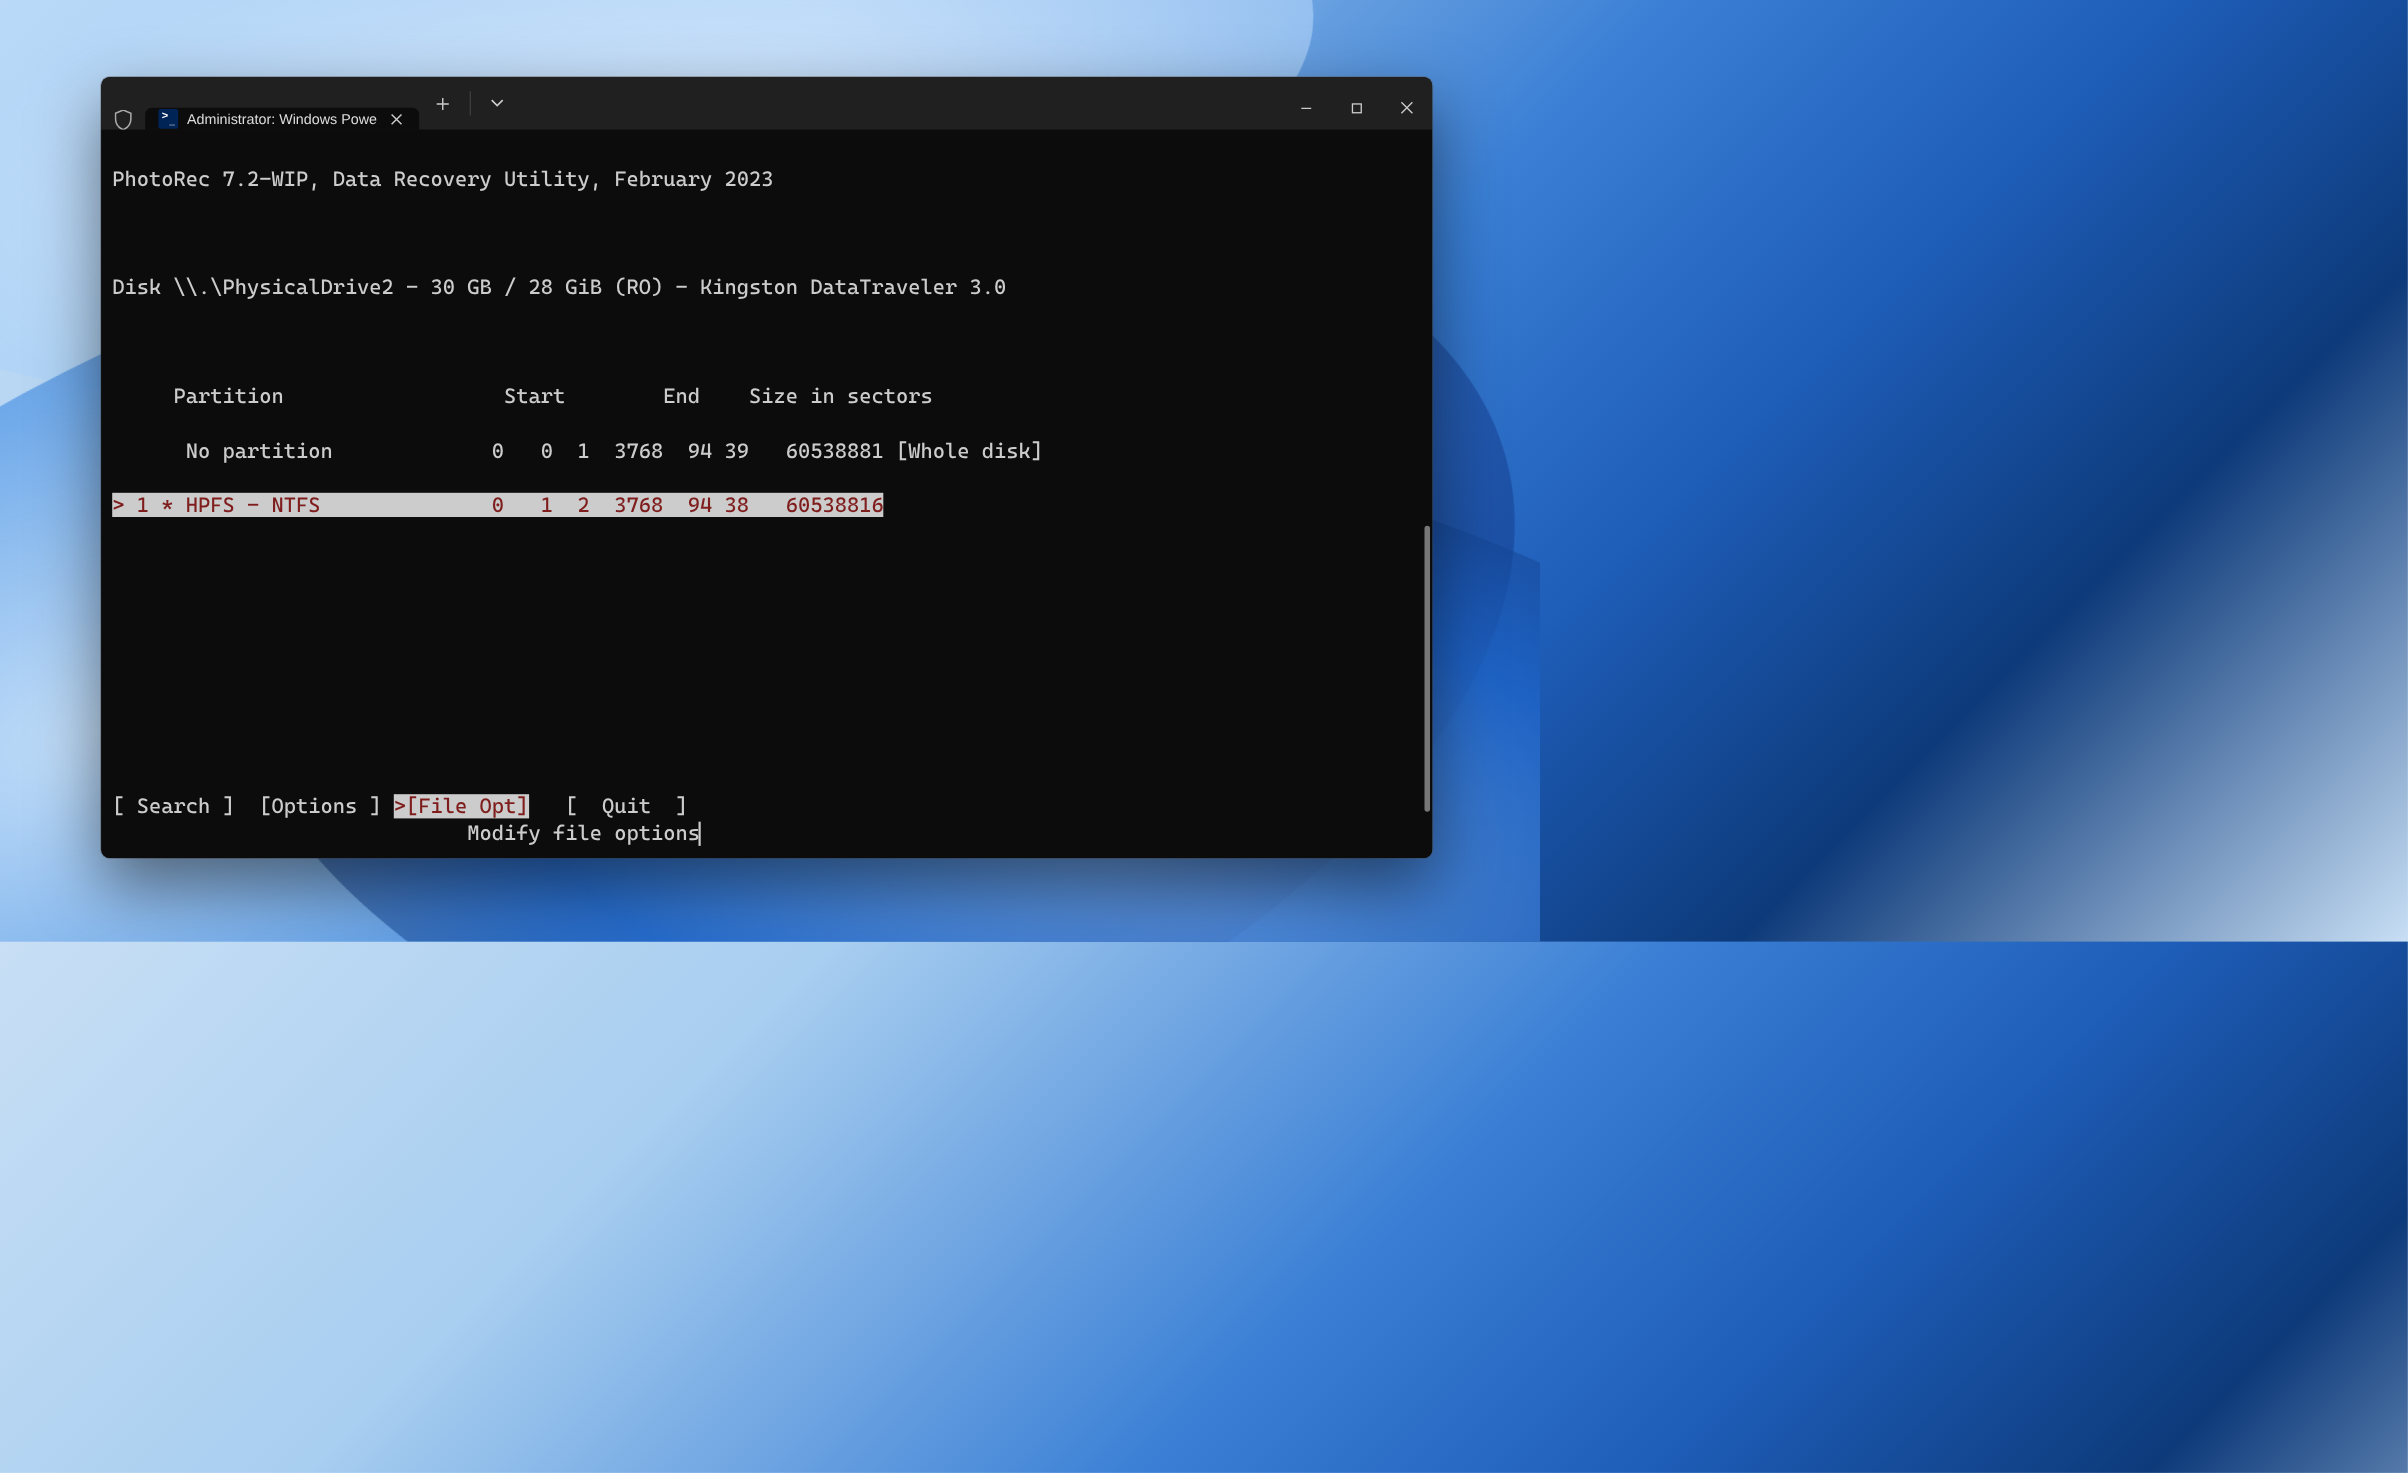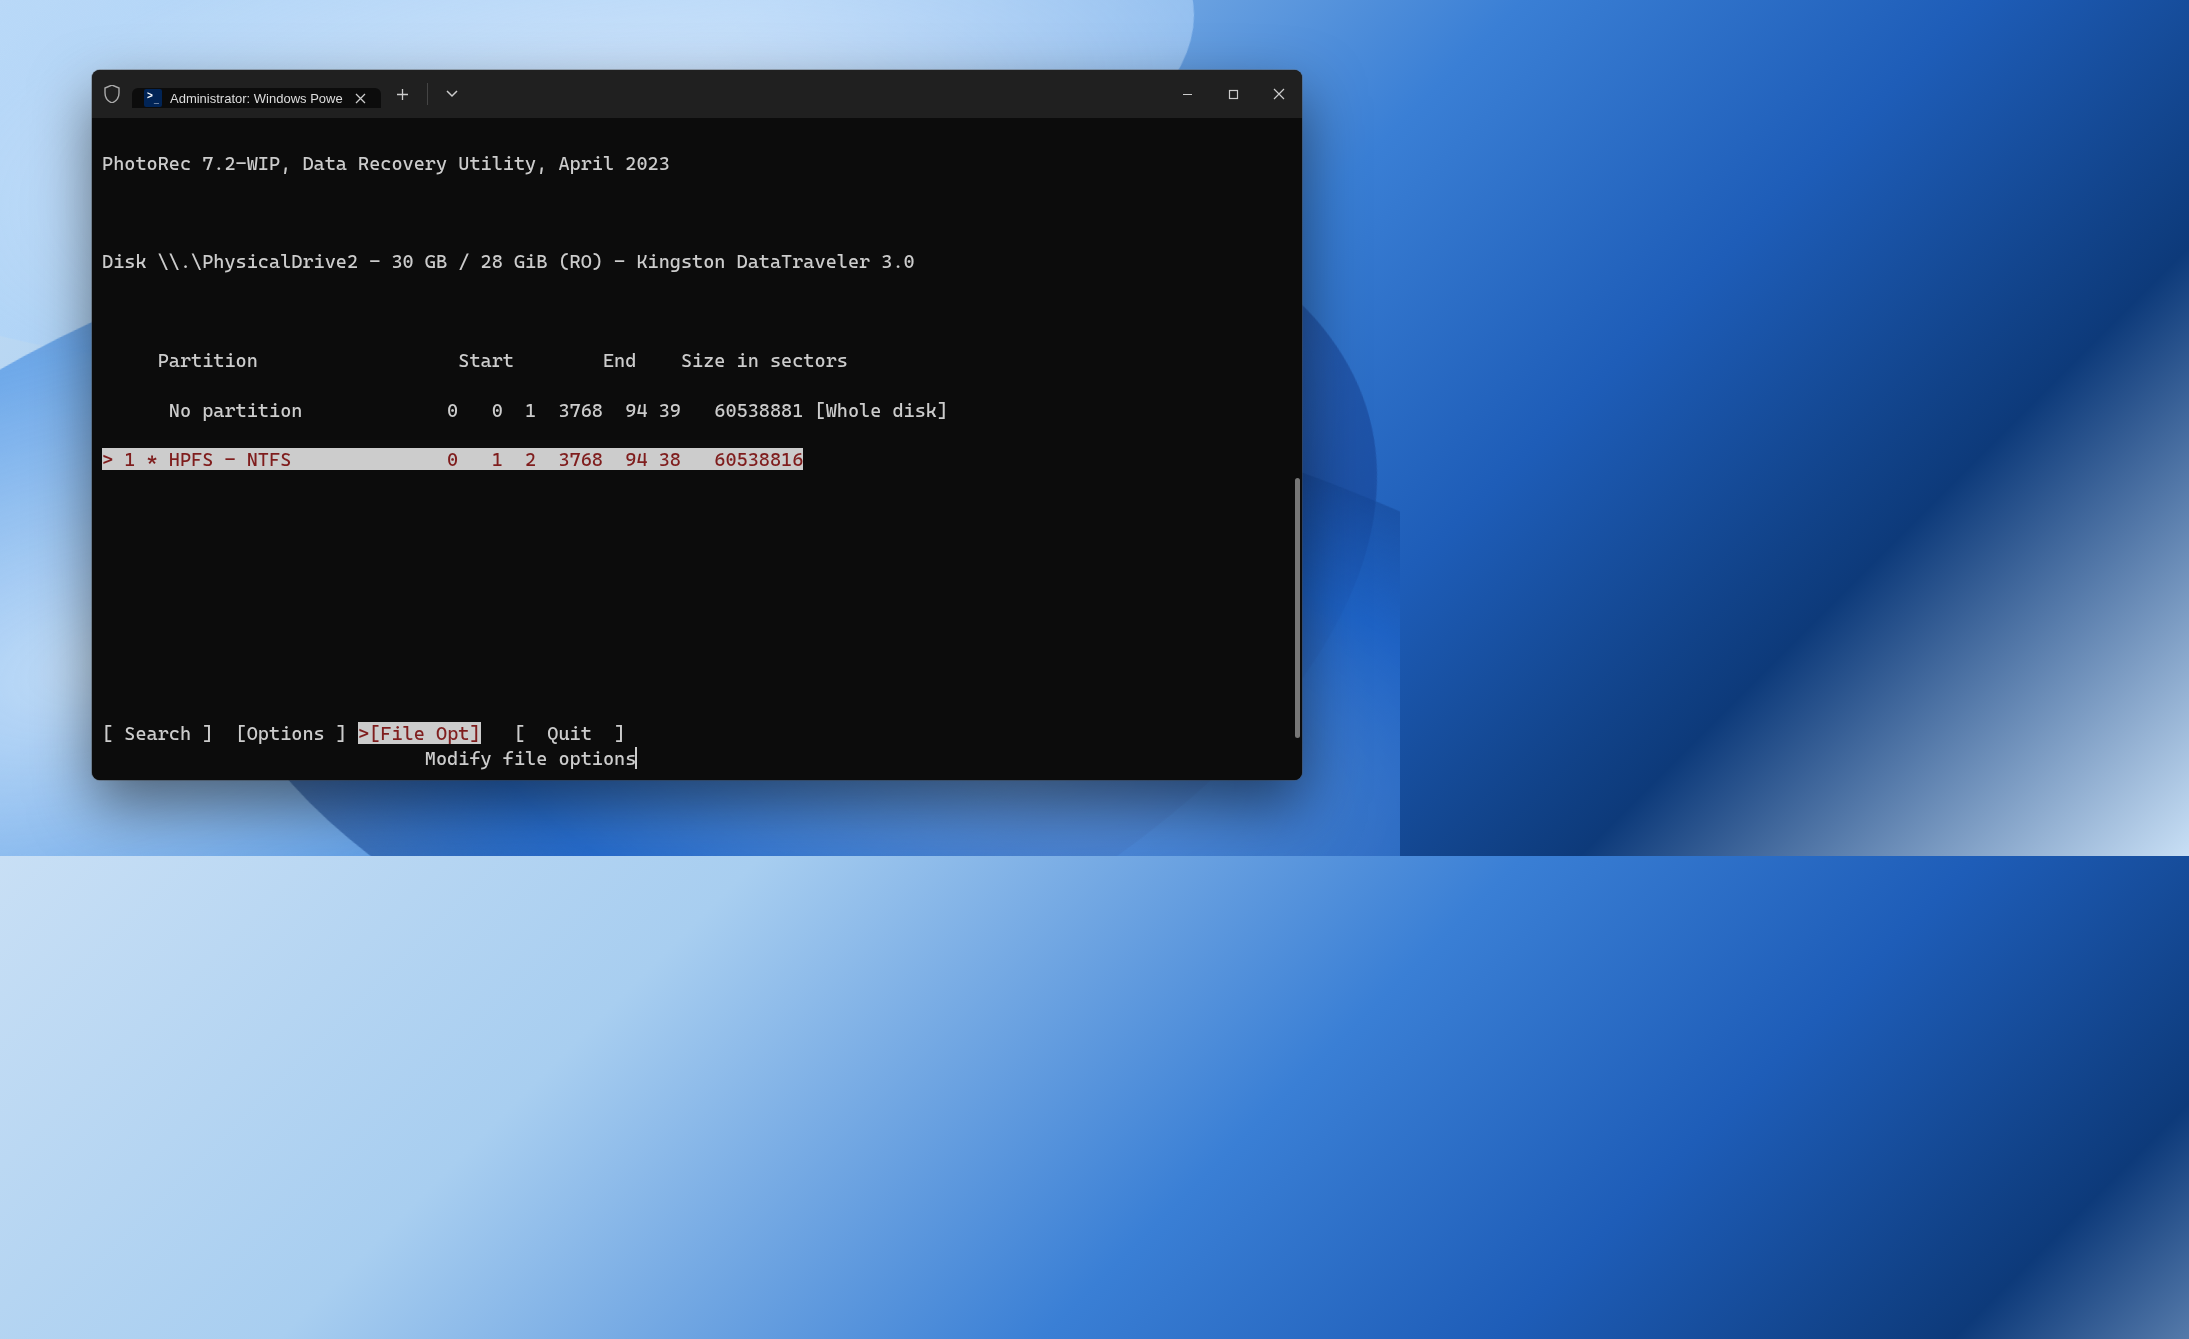--- a/index.html
+++ b/index.html
@@ -35,21 +35,21 @@
     border-radius: 8px;
     box-shadow: 0 25px 60px rgba(0,0,0,0.5), 0 0 0 1px rgba(100,100,100,0.4);
     overflow: hidden;
     display: flex;
     flex-direction: column;
   }
   .titlebar {
     height: 48px;
     background: #202020;
     display: flex;
-    align-items: center;
+    align-items: flex-end;
   }
   .app-icon {
     width: 40px;
     display: flex;
     align-items: center;
     justify-content: center;
   }
   .shield {
     width: 16px; height: 18px;
   }
@@ -198,21 +198,21 @@
       </div>
       <div class="win-btn">
         <svg width="12" height="12" viewBox="0 0 12 12">
             <path d="M1 1 L11 11 M11 1 L1 11" stroke="#ccc" stroke-width="1.2"></path>
           </svg>
       </div>
     </div>
   </div>
 
   <div class="terminal">
-<div class="line">PhotoRec 7.2-WIP, Data Recovery Utility, April 2023</div>
+<div class="line">PhotoRec 7.2-WIP, Data Recovery Utility, February 2023</div>
 <div class="line">&nbsp;</div>
 <div class="line">Disk \\.\PhysicalDrive2 - 30 GB / 28 GiB (RO) - Kingston DataTraveler 3.0</div>
 <div class="line">&nbsp;</div>
 <div class="line">     Partition                  Start        End    Size in sectors</div>
 <div class="line">      No partition             0   0  1  3768  94 39   60538881 [Whole disk]</div>
 <div class="line"><span class="hl">&gt; 1 * HPFS - NTFS              0   1  2  3768  94 38   60538816</span></div>
 
 <div class="menu-row"><span>[ Search ]  [Options ] </span><span class="hl">&gt;[File Opt]</span><span>   [  Quit  ]</span></div>
 <div class="hint-row"><span>                             Modify file options</span><span class="cursor-block"></span></div>
 

